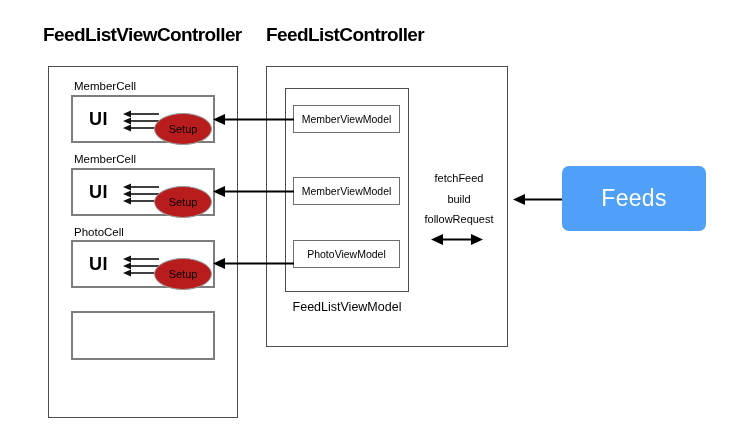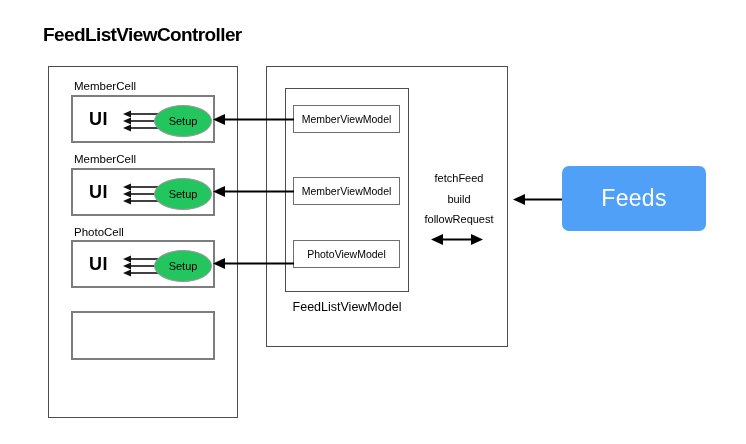--- a/index.html
+++ b/index.html
@@ -9,38 +9,39 @@
   .title{position:absolute;font-size:19px;font-weight:bold;letter-spacing:-0.6px;white-space:nowrap;text-align:center;}
   .box{position:absolute;background:#fff;box-sizing:border-box;}
   .outer{border:1.5px solid #4d4d4d;}
   .inner{border:1.5px solid #4d4d4d;}
   .cellbox{border:2px solid #7d7d7d;}
   .emptybox{border:2px solid #7d7d7d;}
   .cell-label{position:absolute;font-size:11.5px;white-space:nowrap;}
   .ui-label{position:absolute;left:16px;top:50%;transform:translateY(-50%);
             font-size:18px;font-weight:bold;letter-spacing:0.5px;}
   .mini-arrows{position:absolute;left:50px;top:11px;}
-  .ellipse{position:absolute;left:81px;top:8px;width:58px;height:32px;border:1.5px solid #9a9a9a;
+  .ellipse{position:absolute;left:81px;top:16px;width:58px;height:32px;border:1.5px solid #9a9a9a;
            border-radius:50%;display:flex;align-items:center;justify-content:center;
-           box-sizing:border-box;background:#22c55e;}
+           box-sizing:border-box;background:#b91c1c;}
   .ellipse span{font-size:11px;}
   .vmbox{position:absolute;border:1.5px solid #6e6e6e;box-sizing:border-box;background:#fff;
          display:flex;align-items:center;justify-content:center;font-size:10.5px;white-space:nowrap;}
   .vm-group-label{position:absolute;font-size:12.5px;font-weight:normal;text-align:center;white-space:nowrap;}
   .method{position:absolute;font-size:11px;text-align:center;white-space:nowrap;}
   .feeds{position:absolute;left:562px;top:166px;width:144px;height:65px;border-radius:7px;
          display:flex;align-items:center;justify-content:center;color:#fff;font-size:23px;
          letter-spacing:0.3px;}
 </style>
 </head>
 <body>
 
 <div class="canvas">
 
   <div class="title" style="left:43px;top:24px">FeedListViewController</div>
+  <div class="title" style="left:266px;top:24px">FeedListController</div>
 
   <div class="box outer" style="left:48px;top:66px;width:190px;height:352px"></div>
 
   <div class="cell-label" style="left:74px;top:80px">MemberCell</div>
   <div class="box cellbox" style="left:71px;top:95px;width:144px;height:48px">
     <span class="ui-label">UI</span>
     <svg class="mini-arrows" width="36" height="26" viewBox="0 0 36 26">
       <g stroke="#111" stroke-width="1.6">
         <line x1="7" y1="6" x2="36" y2="6"></line>
           <line x1="7" y1="13" x2="36" y2="13"></line>

